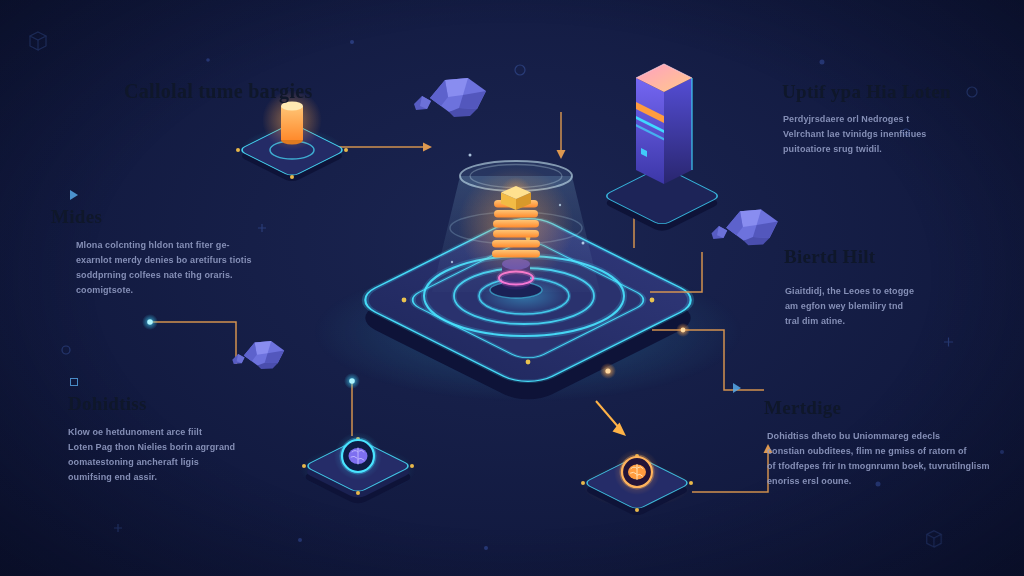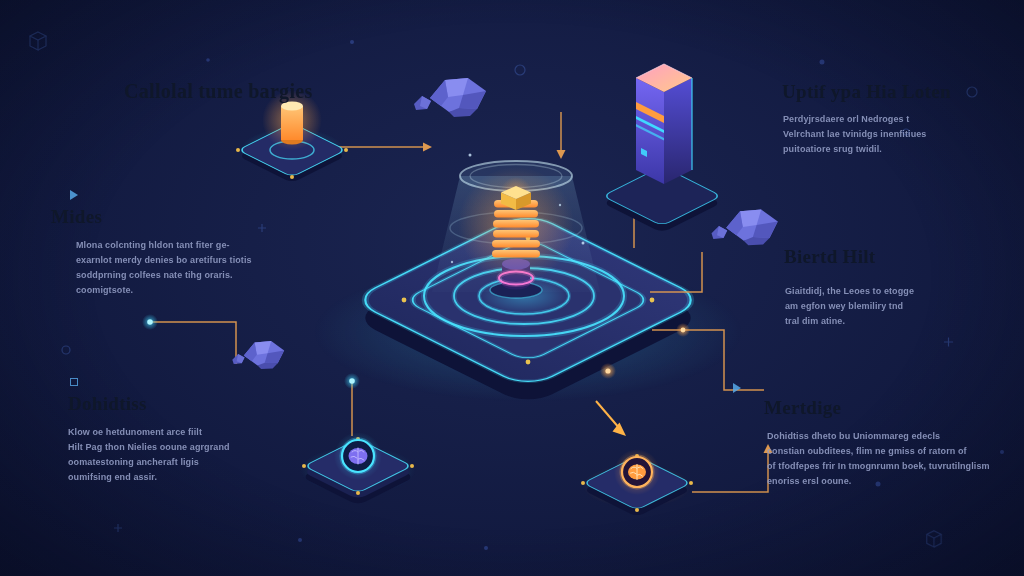--- a/index.html
+++ b/index.html
@@ -309,21 +309,21 @@
 <div id="mides-m" class="marker-triangle"></div>
 <div id="mides-h" class="heading">Mides</div>
 <div id="mides-b" class="body-text">Mlona colcnting hldon tant fiter ge-
 exarnlot merdy denies bo aretifurs tiotis
 soddprning colfees nate tihg oraris.
 coomigtsote.</div>
 
 <div id="bash-m" class="marker-square"></div>
 <div id="bash-h" class="heading">Dohidtiss</div>
 <div id="bash-b" class="body-text">Klow oe hetdunoment arce fiilt
-Hilt Pag thon Nielies ooune agrgrand
+Loten Pag thon Nielies borin agrgrand
 oomatestoning ancheraft ligis
 oumifsing end assir.</div>
 
 <div id="uptif-h" class="heading">Uptif ypa Hia Loten</div>
 <div id="uptif-b" class="body-text">Perdyjrsdaere orl Nedroges t
 Velrchant lae tvinidgs inenfitiues
 puitoatiore srug twidil.</div>
 
 <div id="biertd-h" class="heading">Biertd Hilt</div>
 <div id="biertd-b" class="body-text">Giaitdidj, the Leoes to etogge

